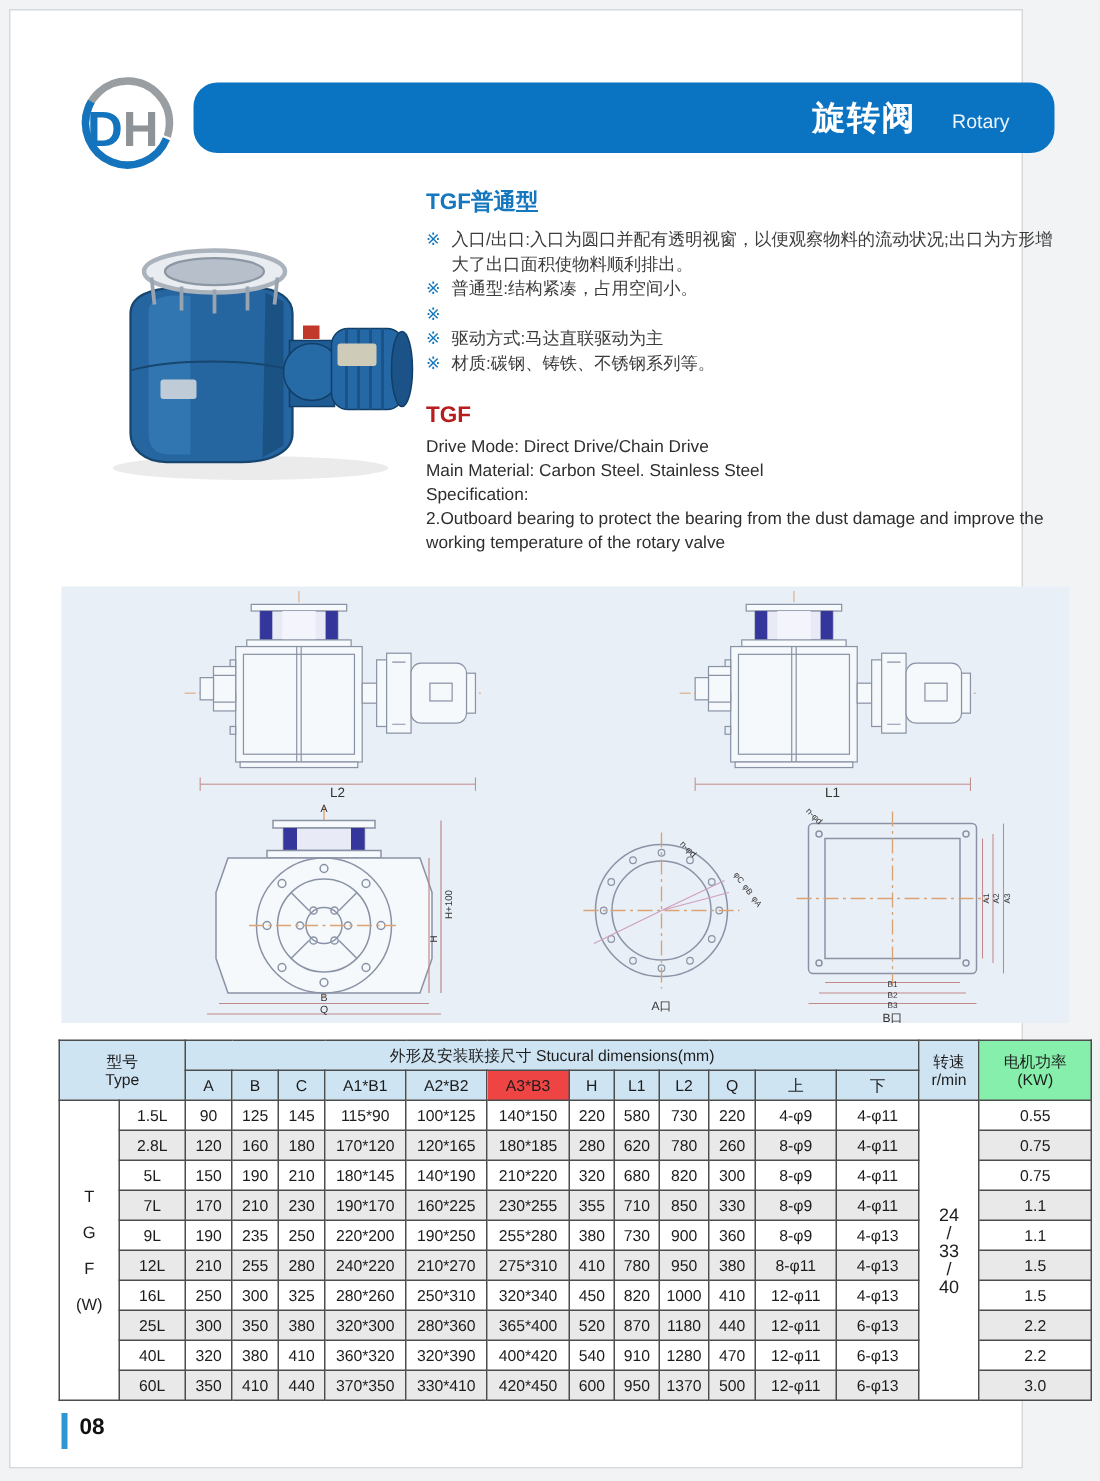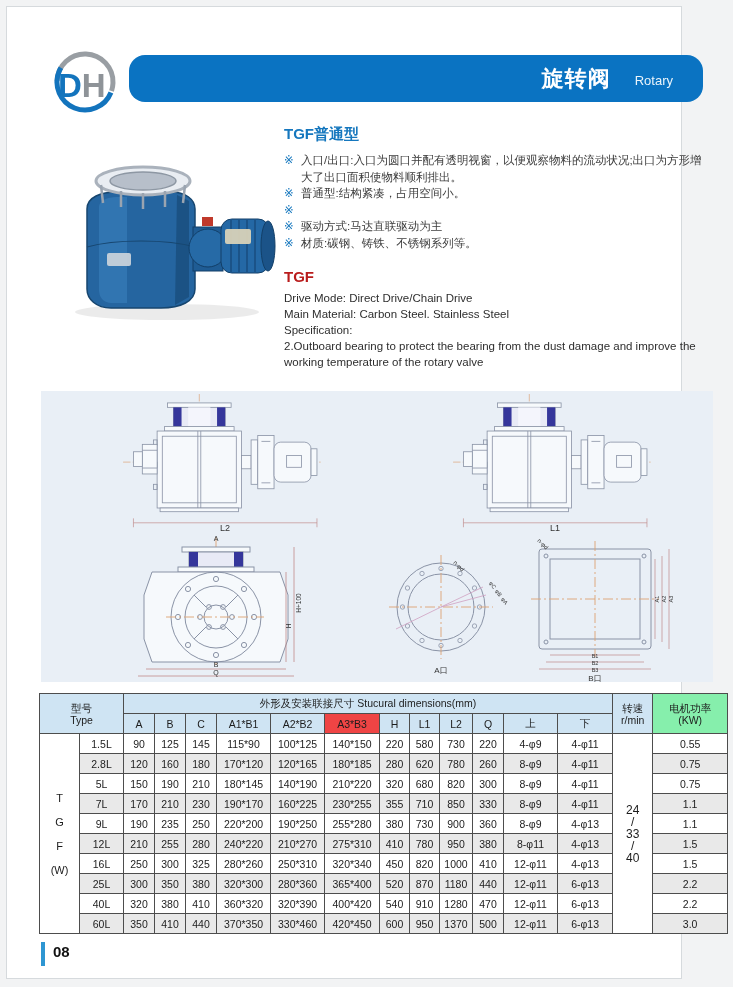--- a/index.html
+++ b/index.html
@@ -468,21 +468,21 @@
             <td>12-φ11</td>
             <td>6-φ13</td>
             <td>2.2</td>
           </tr>
           <tr class="alt">
             <td>60L</td>
             <td>350</td>
             <td>410</td>
             <td>440</td>
             <td>370*350</td>
-            <td>330*460</td>
+            <td>330*410</td>
             <td>420*450</td>
             <td>600</td>
             <td>950</td>
             <td>1370</td>
             <td>500</td>
             <td>12-φ11</td>
             <td>6-φ13</td>
             <td>3.0</td>
           </tr>
         </tbody>

